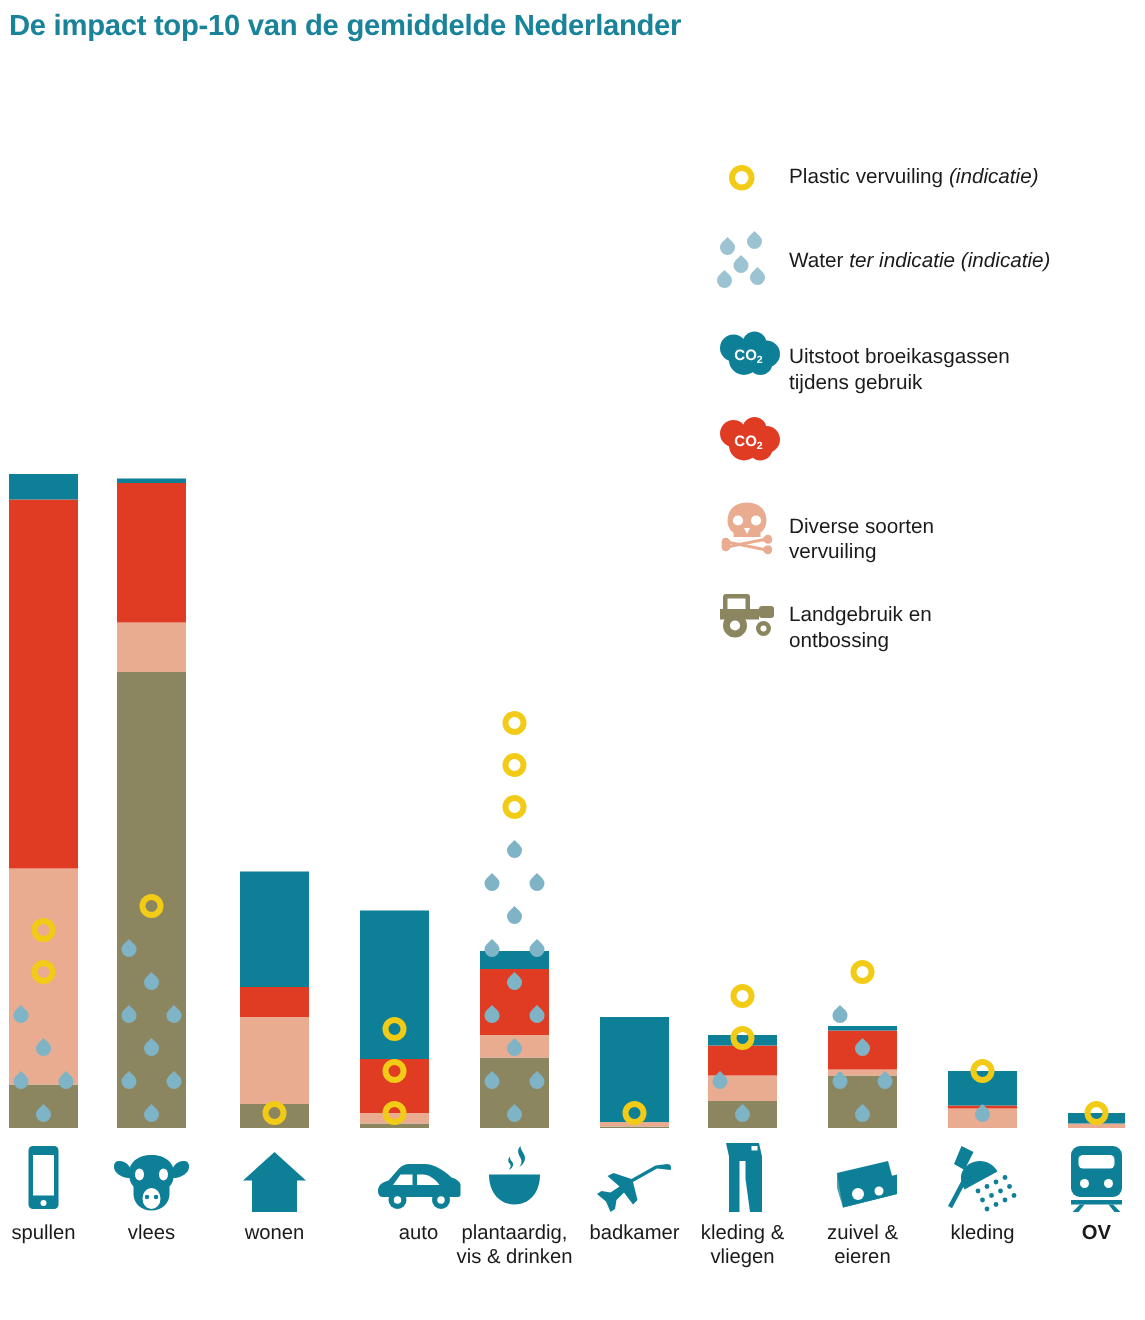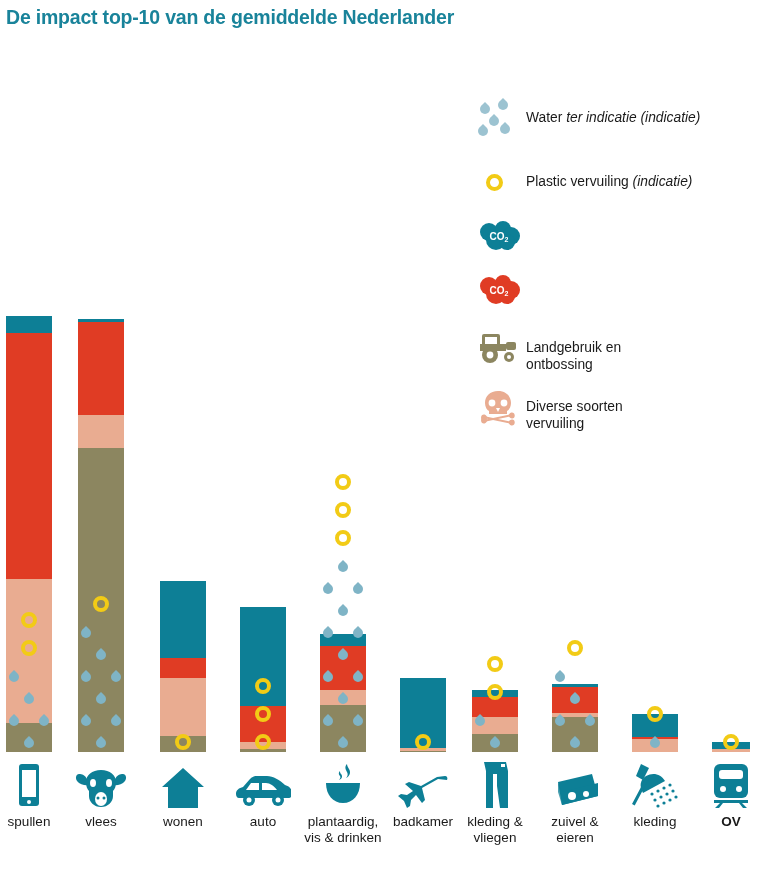--- a/index.html
+++ b/index.html
@@ -206,90 +206,91 @@
         <div class="seg" style="background: rgb(233, 172, 145); height: 2.954px; bottom: 0px;"></div>
         <div class="seg" style="background: rgb(13, 127, 150); height: 7.385px; bottom: 2.954px;"></div>
       </div>
       <div class="deco" style="height: 32px;">
         <div class="ring" style="left: calc(50% - 8px); bottom: 2px;"></div>
       </div>
     </div>
   </div>
 
 <div id="legend">
+    <div class="leg-row">
+      <div class="leg-icon">
+        <div class="leg-ring"></div>
+      </div>
+      <div class="leg-text"><span>Plastic vervuiling </span><i>(indicatie)</i></div>
+    </div>
     <div class="leg-row" style="margin-bottom: 24px;">
       <div class="leg-icon">
         <div class="leg-drops">
           <div class="drop" style="left:2px;top:4px;background:#9cc3d1"></div>
           <div class="drop" style="left:20px;top:0px;background:#9cc3d1"></div>
           <div class="drop" style="left:11px;top:16px;background:#9cc3d1"></div>
           <div class="drop" style="left:0px;top:26px;background:#9cc3d1"></div>
           <div class="drop" style="left:22px;top:24px;background:#9cc3d1"></div>
         </div>
       </div>
       <div class="leg-text"><span>Water </span><i>ter indicatie (indicatie)</i></div>
-    </div>
-    <div class="leg-row">
-      <div class="leg-icon">
-        <div class="leg-ring"></div>
-      </div>
-      <div class="leg-text"><span>Plastic vervuiling </span><i>(indicatie)</i></div>
     </div>
     <div class="leg-row" style="margin-bottom: 14px;">
       <div class="leg-icon"><svg width="44" height="32" viewBox="0 0 44 32">
           <g fill="#0d7f96">
             <circle cx="11" cy="12" r="9"></circle>
             <circle cx="25" cy="9" r="8"></circle>
             <circle cx="33" cy="16" r="9"></circle>
             <circle cx="18" cy="20" r="10"></circle>
             <circle cx="29" cy="22" r="8"></circle>
           </g>
           <text x="21" y="20" font-family="Liberation Sans,sans-serif" font-size="10" font-weight="bold" fill="#fff" text-anchor="middle">CO<tspan font-size="7" dy="2">2</tspan></text>
         </svg></div>
+      <div class="leg-text"><span>Uitstoot broeikasgassen</span><div>tijdens gebruik</div></div>
     </div>
     <div class="leg-row">
       <div class="leg-icon"><svg width="44" height="32" viewBox="0 0 44 32">
           <g fill="#e03c24">
             <circle cx="11" cy="12" r="9"></circle>
             <circle cx="25" cy="9" r="8"></circle>
             <circle cx="33" cy="16" r="9"></circle>
             <circle cx="18" cy="20" r="10"></circle>
             <circle cx="29" cy="22" r="8"></circle>
           </g>
           <text x="21" y="20" font-family="Liberation Sans,sans-serif" font-size="10" font-weight="bold" fill="#fff" text-anchor="middle">CO<tspan font-size="7" dy="2">2</tspan></text>
         </svg></div>
+    </div>
+    <div class="leg-row">
+      <div class="leg-icon"><svg width="40" height="38" viewBox="0 0 40 38">
+          <g fill="#e9ac91">
+            <path d="M20 2C12 2 7 7 7 14c0 4 2 7 4 8v3h18v-3c2-1 4-4 4-8C33 7 28 2 20 2z"></path>
+            <circle cx="14" cy="14" r="3.4" fill="#fff"></circle>
+            <circle cx="26" cy="14" r="3.4" fill="#fff"></circle>
+            <path d="M18 19h4l-2 4z" fill="#fff"></path>
+            <path d="M6 27c-2 0-3 1-3 3s1 3 3 3c1 0 2-1 3-2l22 2c1 1 2 2 3 2 2 0 3-1 3-3s-1-3-3-3c-1 0-2 1-3 2L9 29c-1-1-2-2-3-2z" transform="rotate(6 20 30)"></path>
+            <path d="M6 33c-2 0-3-1-3-3s1-3 3-3c1 0 2 1 3 2l22-2c1-1 2-2 3-2 2 0 3 1 3 3s-1 3-3 3c-1 0-2-1-3-2L9 31c-1 1-2 2-3 2z" transform="rotate(-6 20 30)"></path>
+          </g>
+        </svg></div>
+      <div class="leg-text"><span>Diverse soorten</span><div>vervuiling</div></div>
     </div>
     <div class="leg-row">
       <div class="leg-icon"><svg width="42" height="34" viewBox="0 0 42 34">
           <g fill="#8c8660">
             <rect x="4" y="4" width="18" height="12" rx="2"></rect>
             <rect x="7" y="7" width="12" height="7" fill="#fff"></rect>
             <rect x="2" y="14" width="26" height="7"></rect>
             <rect x="28" y="12" width="10" height="8" rx="2"></rect>
             <circle cx="12" cy="25" r="8"></circle>
             <circle cx="12" cy="25" r="3.4" fill="#fff"></circle>
             <circle cx="31" cy="27" r="5"></circle>
             <circle cx="31" cy="27" r="2" fill="#fff"></circle>
           </g>
         </svg></div>
       <div class="leg-text"><span>Landgebruik en</span><div>ontbossing</div></div>
     </div>
-    <div class="leg-row">
-      <div class="leg-icon"><svg width="40" height="38" viewBox="0 0 40 38">
-          <g fill="#e9ac91">
-            <path d="M20 2C12 2 7 7 7 14c0 4 2 7 4 8v3h18v-3c2-1 4-4 4-8C33 7 28 2 20 2z"></path>
-            <circle cx="14" cy="14" r="3.4" fill="#fff"></circle>
-            <circle cx="26" cy="14" r="3.4" fill="#fff"></circle>
-            <path d="M18 19h4l-2 4z" fill="#fff"></path>
-            <path d="M6 27c-2 0-3 1-3 3s1 3 3 3c1 0 2-1 3-2l22 2c1 1 2 2 3 2 2 0 3-1 3-3s-1-3-3-3c-1 0-2 1-3 2L9 29c-1-1-2-2-3-2z" transform="rotate(6 20 30)"></path>
-            <path d="M6 33c-2 0-3-1-3-3s1-3 3-3c1 0 2 1 3 2l22-2c1-1 2-2 3-2 2 0 3 1 3 3s-1 3-3 3c-1 0-2-1-3-2L9 31c-1 1-2 2-3 2z" transform="rotate(-6 20 30)"></path>
-          </g>
-        </svg></div>
-      <div class="leg-text"><span>Diverse soorten</span><div>vervuiling</div></div>
-    </div>
   </div>
 
 <div class="axis-item" style="left: -10px; width: 78px;">
     <div class="axis-icon">
       <svg width="30" height="46" viewBox="0 0 30 46">
         <rect x="5" y="2" width="20" height="42" rx="3" fill="#0d7f96"></rect>
         <rect x="8" y="8" width="14" height="27" fill="#fff"></rect>
         <circle cx="15" cy="40" r="2" fill="#fff"></circle>
       </svg>
     </div>
@@ -317,21 +318,21 @@
 <div class="axis-item" style="left: 144px; width: 78px;">
     <div class="axis-icon">
       <svg width="46" height="42" viewBox="0 0 46 42">
         <path d="M23 2 2 21h6v21h30V21h6z" fill="#0d7f96"></path>
       </svg>
     </div>
     <div class="axis-label">
       <div>wonen</div>
     </div>
   </div>
-<div class="axis-item" style="left: 224px; width: 78px;">
+<div class="axis-item" style="left: 240px; width: 78px;">
     <div class="axis-icon">
       <svg width="56" height="34" viewBox="0 0 56 34">
         <path d="M4 24c-2 0-3-2-3-4 0-4 3-6 7-7l7-8c2-2 4-3 7-3h10c6 0 13 4 18 9 4 1 7 4 7 8 0 3-1 5-3 5z" fill="#0d7f96"></path>
         <path d="M16 9h8v7H11z" fill="#fff"></path>
         <path d="M27 9h4c4 0 8 3 11 7H27z" fill="#fff"></path>
         <circle cx="14" cy="26" r="6" fill="#0d7f96"></circle>
         <circle cx="14" cy="26" r="2.5" fill="#fff"></circle>
         <circle cx="43" cy="26" r="6" fill="#0d7f96"></circle>
         <circle cx="43" cy="26" r="2.5" fill="#fff"></circle>
       </svg>

